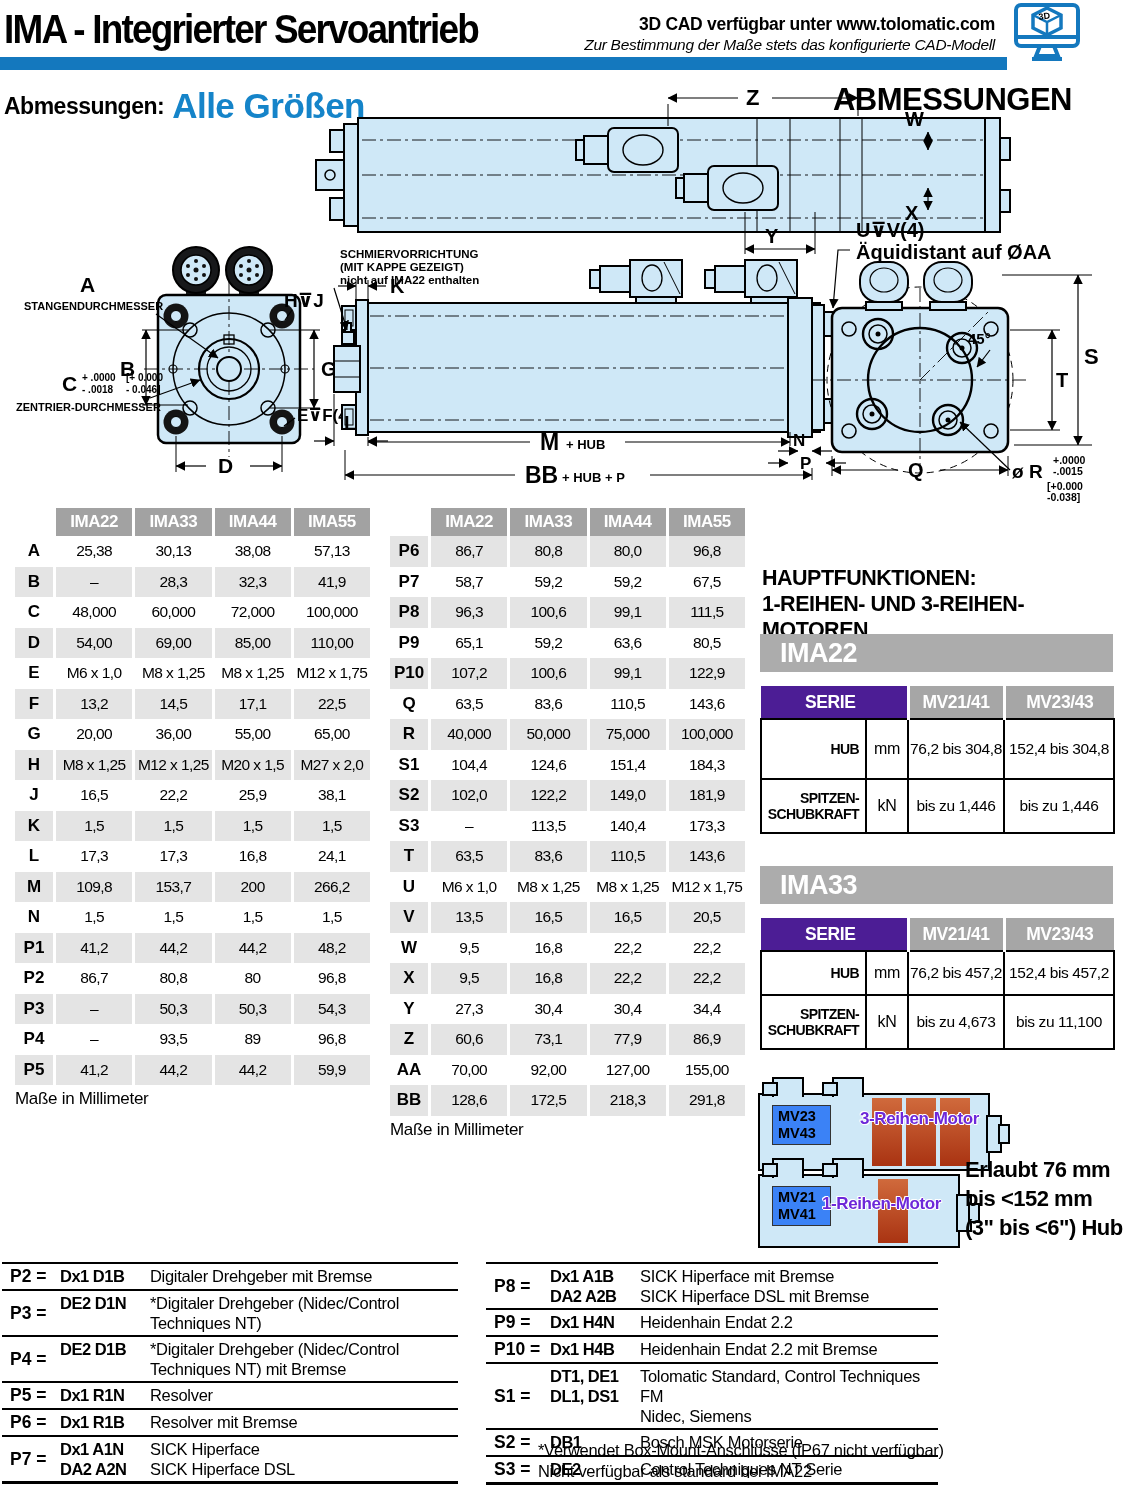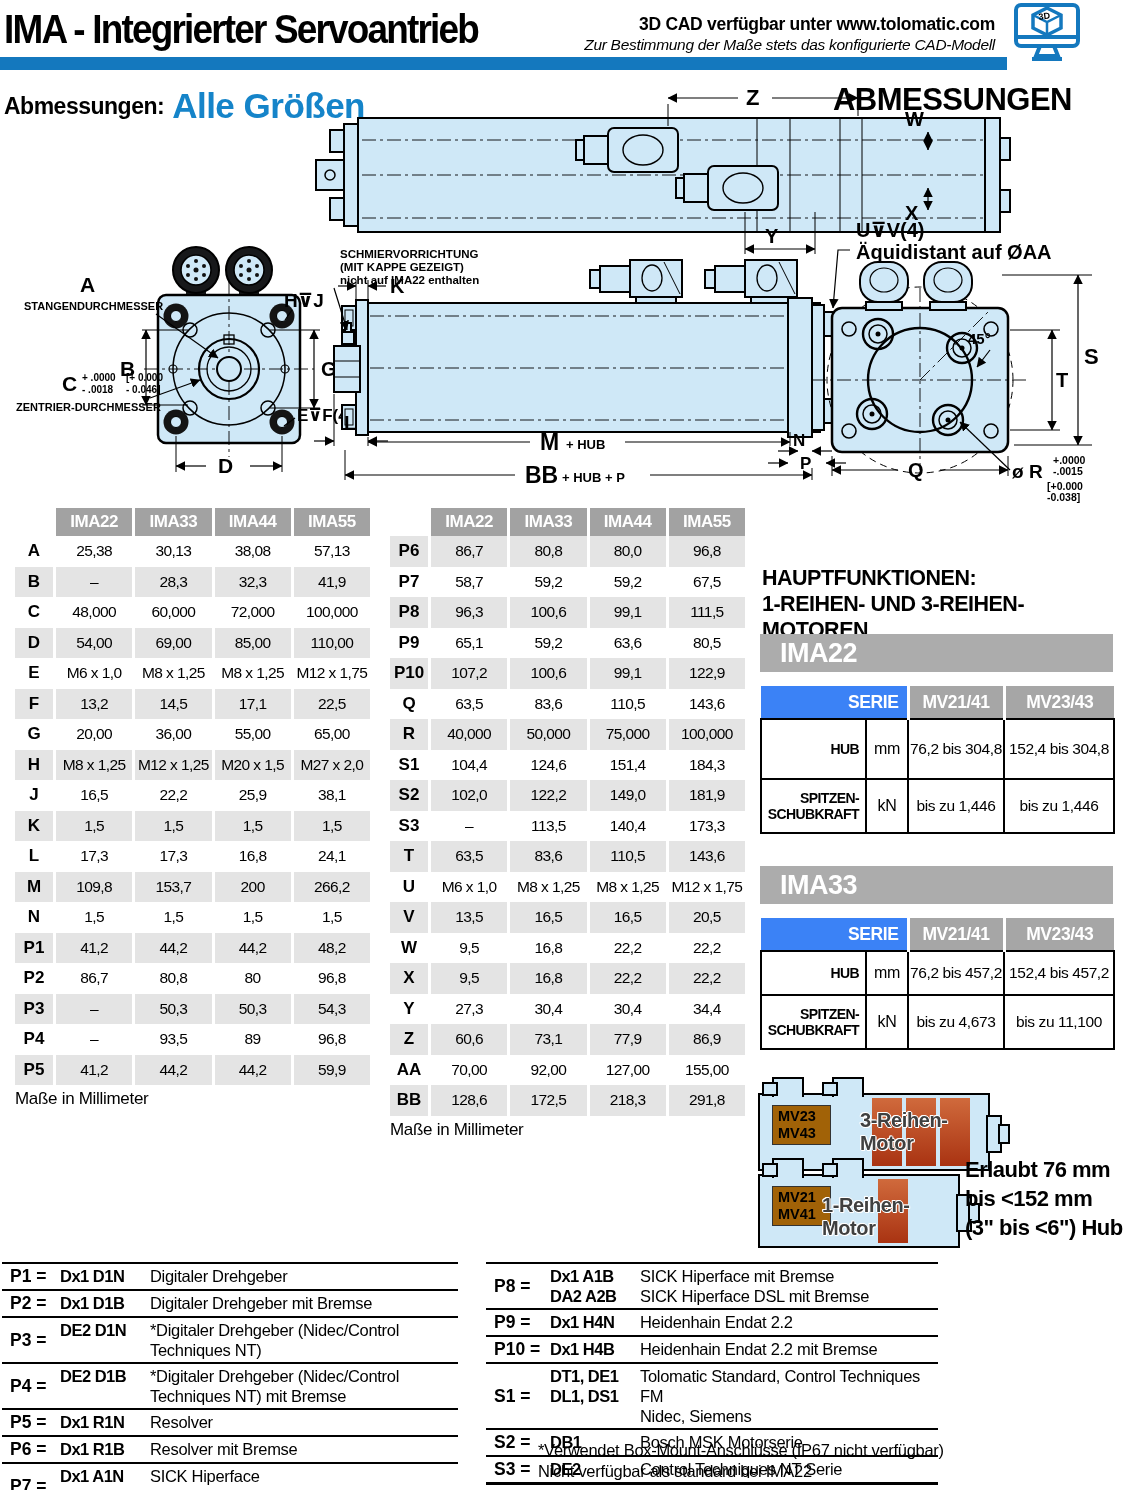--- a/index.html
+++ b/index.html
@@ -26,35 +26,35 @@
   .dt-label{width:38px;font-weight:700;font-size:17px;}
   .dt-val{flex:1;font-size:15.5px;letter-spacing:-0.6px;border-left:3px solid #fff;}
   .dt-footer{font-size:17px;margin-top:4px;letter-spacing:-0.3px;}
   
   .hf-title{font-size:21.5px;font-weight:700;line-height:26px;letter-spacing:-0.5px;}
   .hf-banner{width:353px;height:38px;background:#acacac;color:#fff;font-weight:700;font-size:27px;
       display:flex;align-items:center;padding-left:20px;box-sizing:border-box;letter-spacing:-0.5px;}
   table.hft{border-collapse:collapse;table-layout:fixed;width:353px;}
   table.hft td{border:2px solid #000;text-align:center;font-size:15.5px;letter-spacing:-0.4px;padding:1px 1px;}
   table.hft tr.hfh td{border:none;color:#fff;font-weight:700;font-size:17.5px;height:30px;}
-  table.hft td.serie{background:#3b82f6;text-align:right;padding-right:8px;}
+  table.hft td.serie{background:#4c1d95;padding-right:8px;}
   table.hft tr.hfh td.mv{background:#a6a6a6;border-left:3px solid #fff;}
   table.hft td.hlabel{font-weight:700;font-size:14px;text-align:right;padding-right:6px;letter-spacing:-0.6px;}
   table.hft td.unit{font-size:16px;}
   .nowrap{white-space:nowrap;}
   
   .motor{position:absolute;background:#cfe8f7;border:2px solid #000;}
   .motor .conn{position:absolute;top:-18px;width:28px;height:18px;background:#cfe8f7;border:2px solid #000;border-bottom:none;}
   .motor .conn .arm{position:absolute;left:-12px;top:3px;width:12px;height:10px;background:#cfe8f7;border:2px solid #000;}
   .motor .plug{position:absolute;right:-14px;top:50%;margin-top:-17px;width:12px;height:34px;background:#cfe8f7;border:2px solid #000;}
   .motor .plug2{position:absolute;right:-22px;top:50%;margin-top:-8px;width:8px;height:16px;background:#cfe8f7;border:2px solid #000;}
-  .mv-box{position:absolute;left:12px;background:#a16207;border:1.5px solid #333;width:52px;padding:2px 0 2px 5px;
+  .mv-box{position:absolute;left:12px;background:#3b82f6;border:1.5px solid #333;width:52px;padding:2px 0 2px 5px;
       font-weight:700;font-size:14.5px;line-height:17px;}
   .band{position:absolute;top:3px;bottom:3px;width:30px;background:linear-gradient(180deg,#d06a3c,#a93312);}
-  .band-label{position:absolute;font-weight:700;font-size:20px;letter-spacing:-0.4px;color:#404040;
+  .band-label{position:absolute;font-weight:700;font-size:17px;letter-spacing:-0.4px;color:#6d28d9;
       text-shadow:-1px 0 0 #fff,1px 0 0 #fff,0 -1px 0 #fff,0 1px 0 #fff,1px 1px 0 #fff,-1px -1px 0 #fff;}
   .motor-note{font-size:22px;font-weight:700;line-height:29px;letter-spacing:-0.5px;}
   
   .legend{position:absolute;border-bottom:3.5px solid #000;}
   .lg-row{display:flex;border-top:2px solid #000;padding:2px 0;}
   .lg-code{width:58px;display:flex;align-items:center;font-weight:700;font-size:17.5px;padding-left:8px;box-sizing:border-box;}
   .lg-code-r{width:64px;}
   .lg-vals{width:90px;font-weight:700;font-size:16.5px;line-height:20px;letter-spacing:-0.5px;}
   .lg-desc{flex:1;font-size:16.5px;line-height:20px;letter-spacing:-0.3px;}
   .lg-foot{font-size:16.5px;line-height:21px;padding-left:52px;padding-top:4px;letter-spacing:-0.3px;}
@@ -786,31 +786,20 @@
   </div>
 
   <div class="abs motor-note" style="left:965px;top:1155px;">
     <div>Erlaubt 76 mm</div>
     <div>bis &lt;152 mm</div>
     <div>(3" bis &lt;6") Hub</div>
   </div>
 
   <div class="legend" style="left:2px;top:1262px;width:456px;">
 
-      <div class="lg-row">
-        <div class="lg-code">P1 =</div>
-        <div class="lg-vals">
-          <div>Dx1 D1N</div>
-          <div></div>
-        </div>
-        <div class="lg-desc">
-          <div>Digitaler Drehgeber</div>
-          <div></div>
-        </div>
-      </div>
 
       <div class="lg-row">
         <div class="lg-code">P2 =</div>
         <div class="lg-vals">
           <div>Dx1 D1B</div>
           <div></div>
         </div>
         <div class="lg-desc">
           <div>Digitaler Drehgeber mit Bremse</div>
           <div></div>

